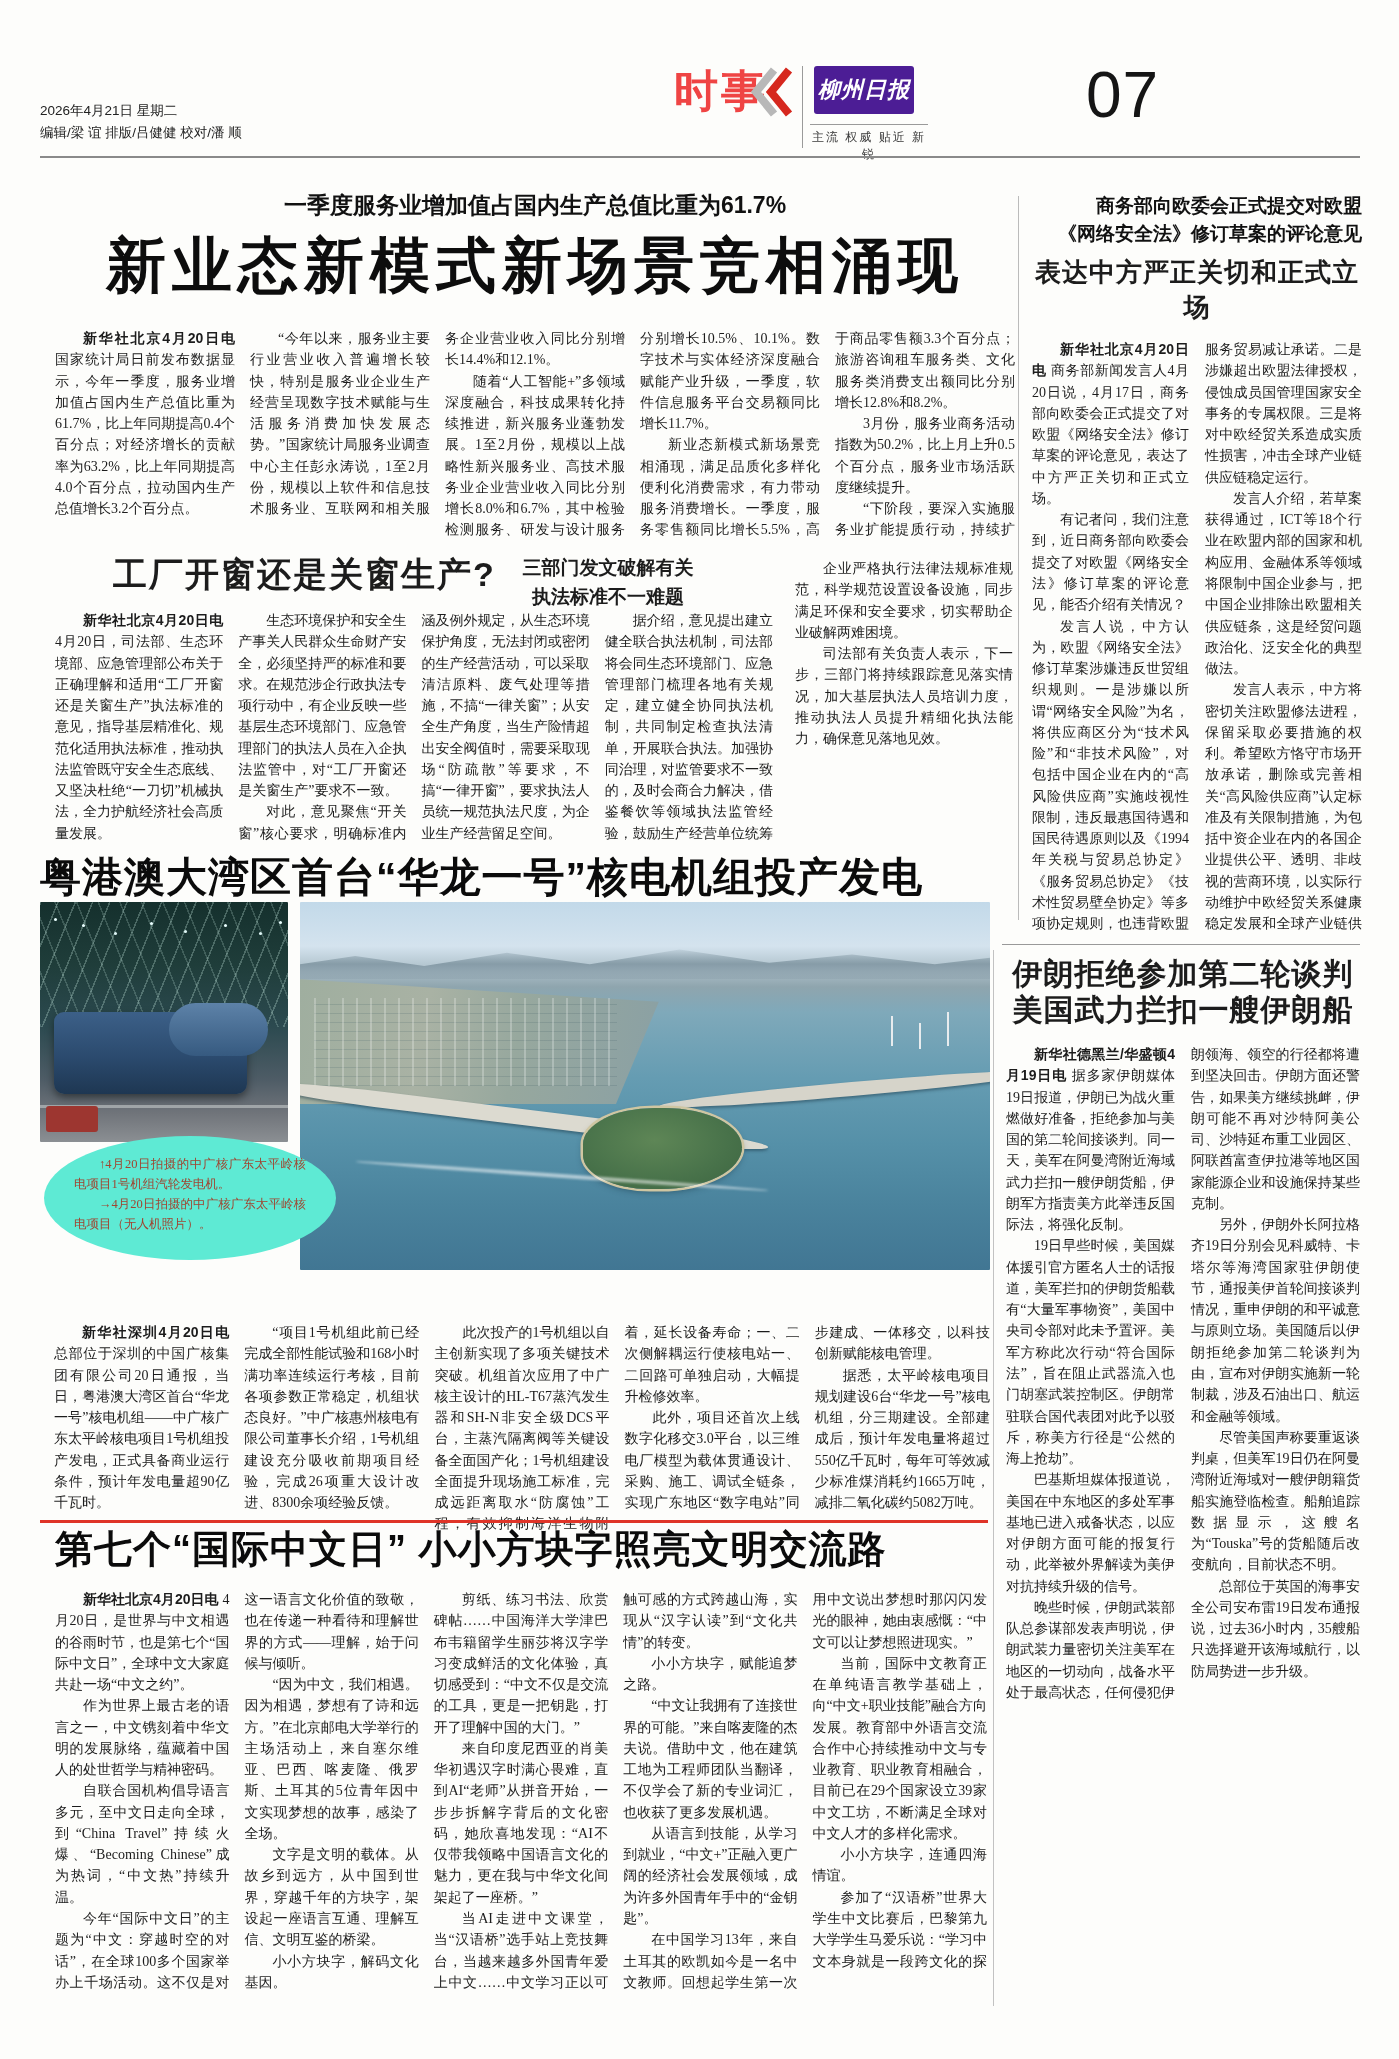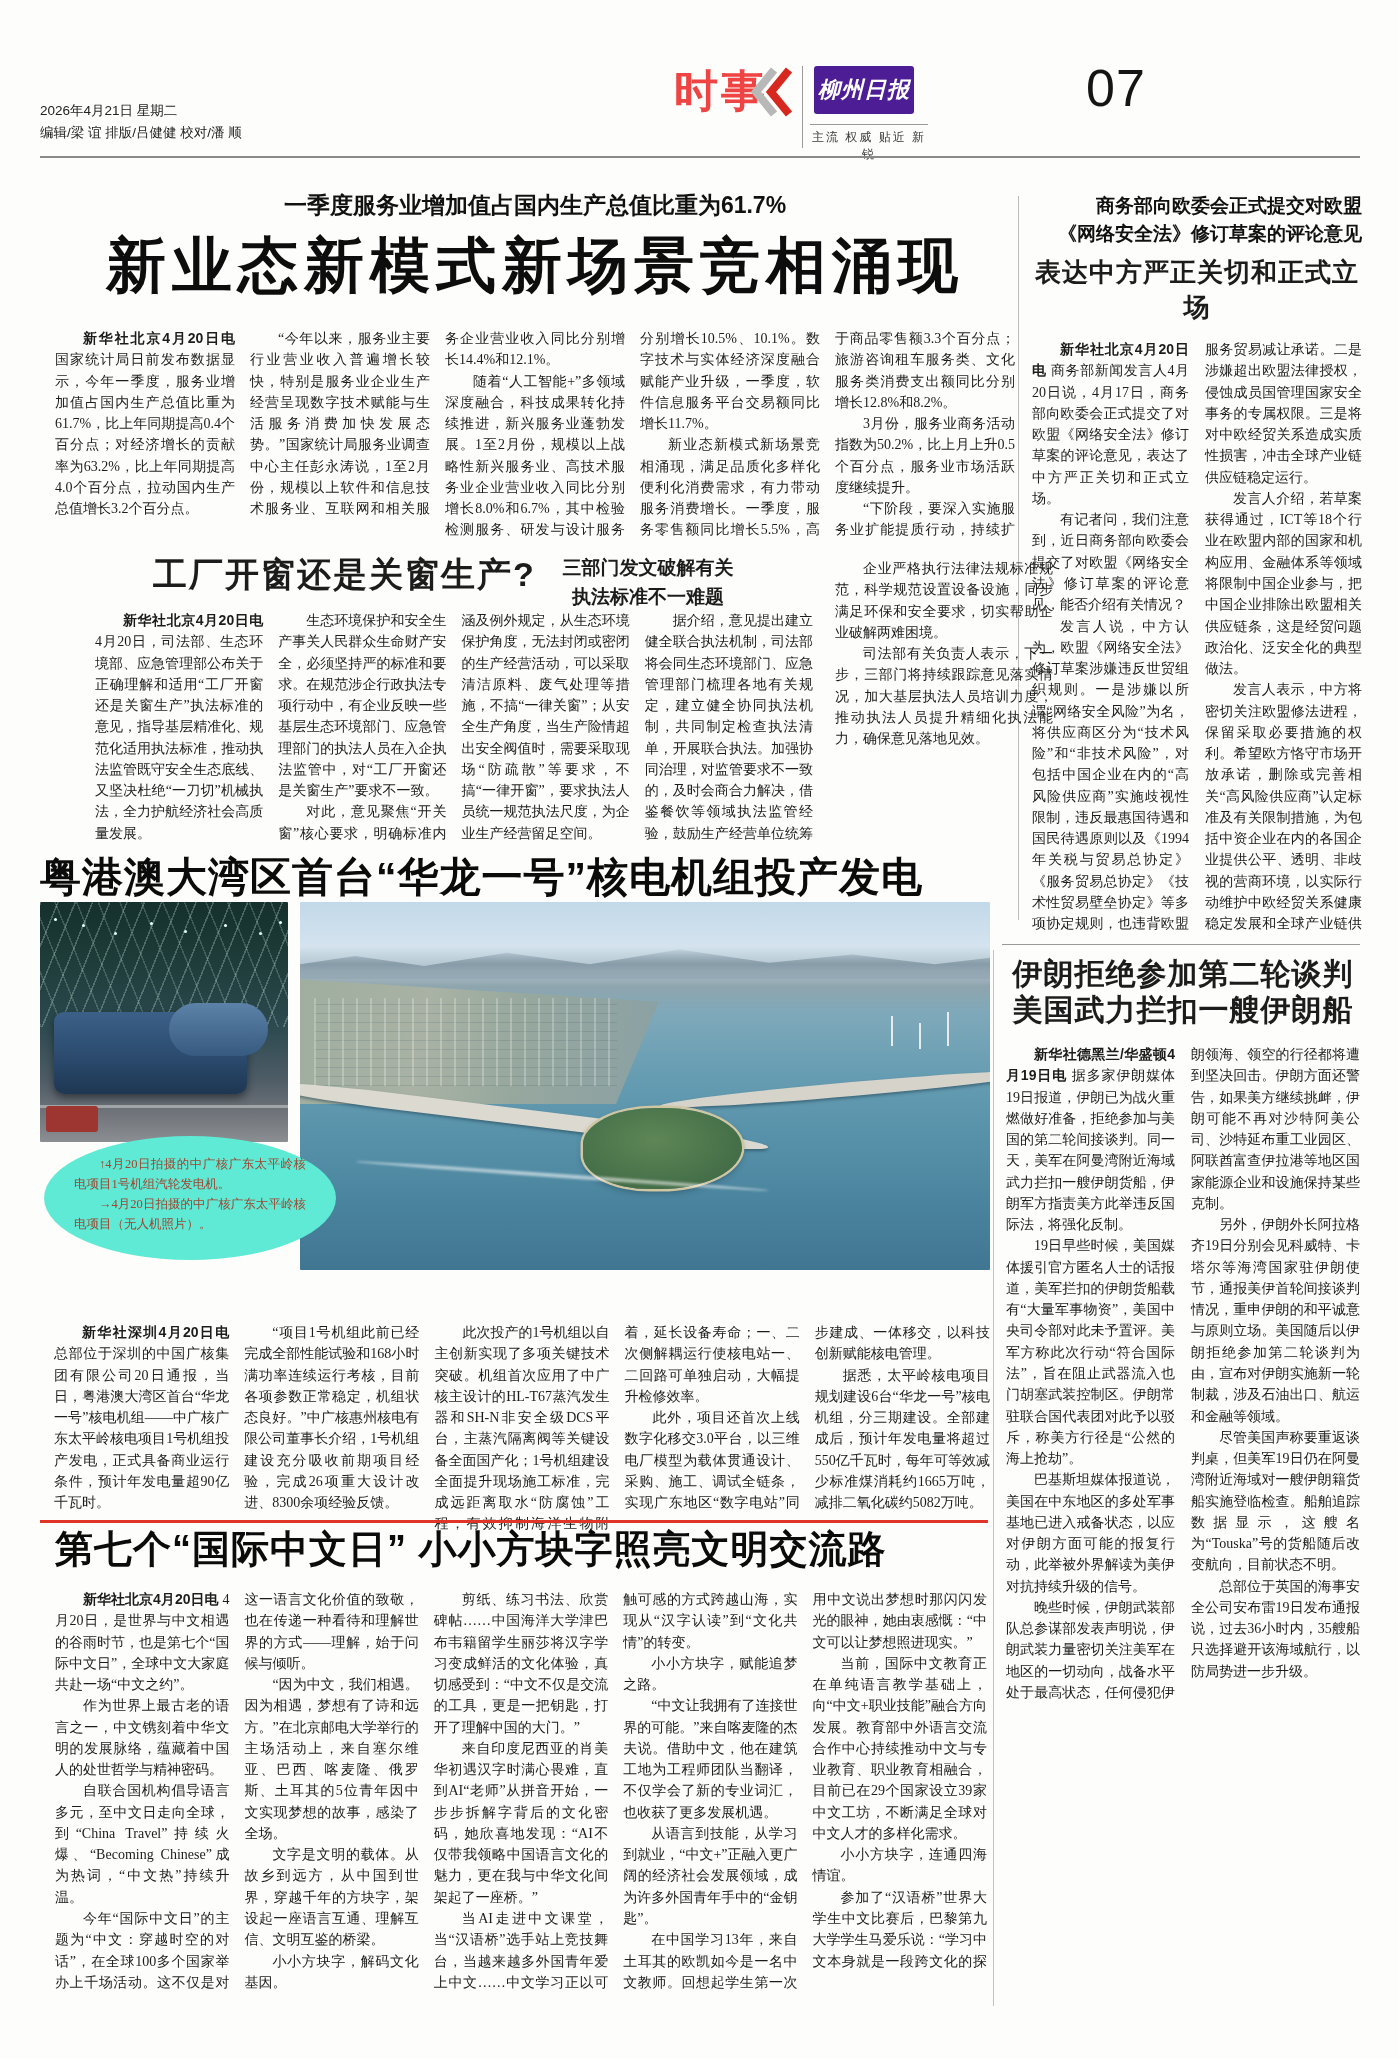--- a/index.html
+++ b/index.html
@@ -10,42 +10,42 @@
   
   .hdr-date{left:40px;top:100px;font-size:13.5px;line-height:1.65;color:#222;}
   .section-title{left:674px;top:62px;font-size:44px;font-weight:900;letter-spacing:3px;color:#ef4444;}
   .chev{left:748px;top:66px;width:46px;height:52px;}
   .hdr-vline{left:802px;top:66px;width:1px;height:82px;background:#9a9a9a;}
   .masthead{left:814px;top:66px;width:100px;height:48px;border-radius:3px;
             display:flex;align-items:center;justify-content:center;color:#fff;
             font-style:italic;font-weight:bold;font-size:22px;letter-spacing:1px;}
   .tagline{left:810px;top:124px;width:118px;font-size:12px;letter-spacing:2px;color:#3a3a3a;
            border-top:1px solid #9a9a9a;padding-top:4px;text-align:center;}
-  .page-num{left:1086px;top:58px;font-size:52px;color:#151515;letter-spacing:1px;}
+  .page-num{left:1086px;top:58px;font-size:64px;color:#151515;letter-spacing:1px;}
   .hdr-rule{left:40px;top:156px;width:1320px;border-top:2px solid #8a8a8a;}
   
   .body-text{font-size:14px;line-height:1.52;text-align:justify;overflow:hidden;}
   .body-text p{margin:0;text-indent:2em;}
   .body-text b{font-family:"Liberation Sans","DejaVu Sans",sans-serif;font-weight:bold;}
   .cols-5{column-count:5;column-gap:15px;}
   .cols-4{column-count:4;column-gap:15px;}
   .cols-2{column-count:2;column-gap:16px;}
   
   .lead-kicker{left:55px;top:190px;width:960px;text-align:center;font-size:23px;font-weight:600;color:#111;}
   .lead-headline{left:50px;top:226px;width:970px;text-align:center;font-size:60px;font-weight:900;
                  letter-spacing:6px;color:#0d0d0d;}
   .lead-body{left:55px;top:328px;width:960px;height:214px;}
   
   .cyber-vline{left:1018px;top:196px;width:1px;height:724px;background:#bbb;}
   .cyber{left:1032px;top:192px;width:330px;}
   .cyber-kicker{font-size:19px;font-weight:600;text-align:right;line-height:1.45;color:#111;}
   .cyber-headline{font-size:26px;font-weight:800;text-align:center;margin-top:8px;letter-spacing:1px;}
   .cyber-body{width:330px;height:612px;margin-top:14px;}
   
-  .factory{left:55px;top:552px;width:958px;height:300px;margin-left:40px;}
+  .factory{left:55px;top:552px;width:958px;height:300px;}
   .factory-headline{left:58px;top:0;font-size:34px;font-weight:800;letter-spacing:2px;}
   .factory-subhead{left:428px;top:2px;width:250px;font-size:19px;font-weight:700;line-height:1.5;text-align:center;}
   .factory-left{left:0;top:58px;width:718px;height:240px;}
   .factory-right{left:740px;top:6px;width:218px;height:292px;}
   
   .nuclear{left:40px;top:850px;width:950px;}
   .nuclear-headline{left:0;top:0;width:950px;font-size:41px;font-weight:900;letter-spacing:1px;color:#0b0b0b;}
   .photo{overflow:hidden;border-radius:1px;}
   .turbine{left:0;top:52px;width:248px;height:240px;
      background:linear-gradient(180deg,#15302d 0%,#1f3d3a 26%,#2c4a50 52%,#4e5c66 74%,#70747a 88%,#8b8f93 100%);}

